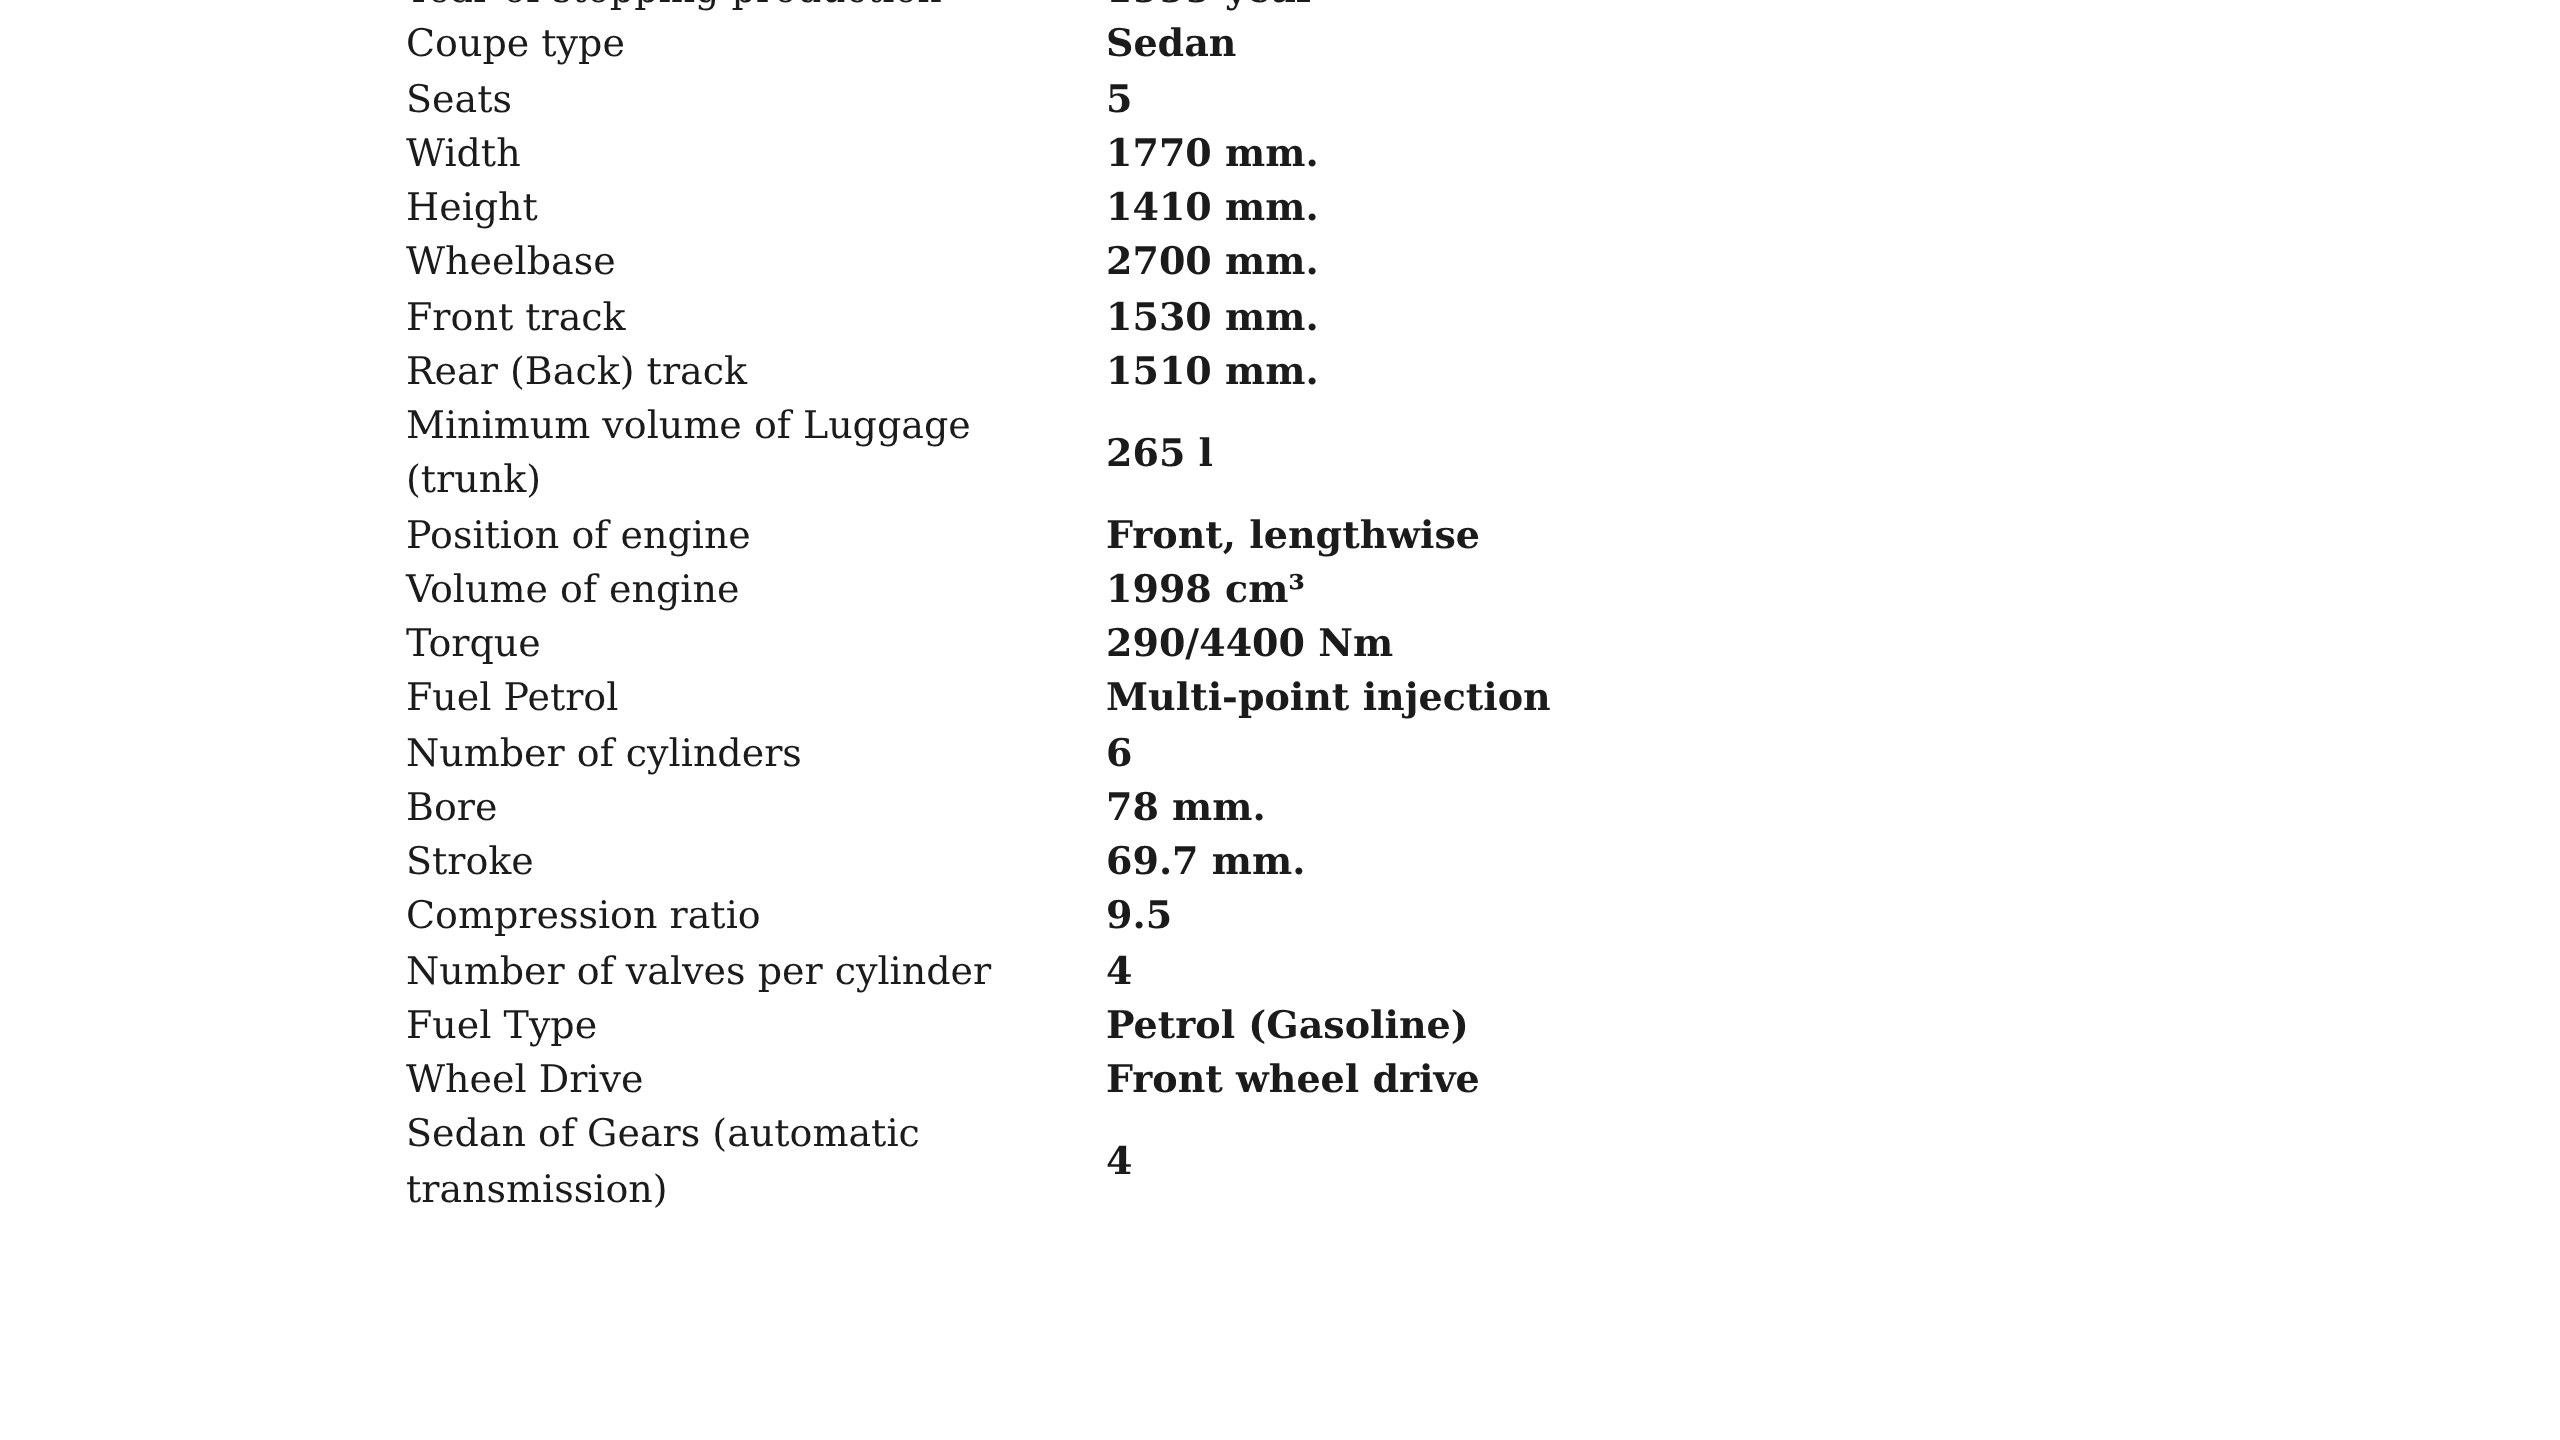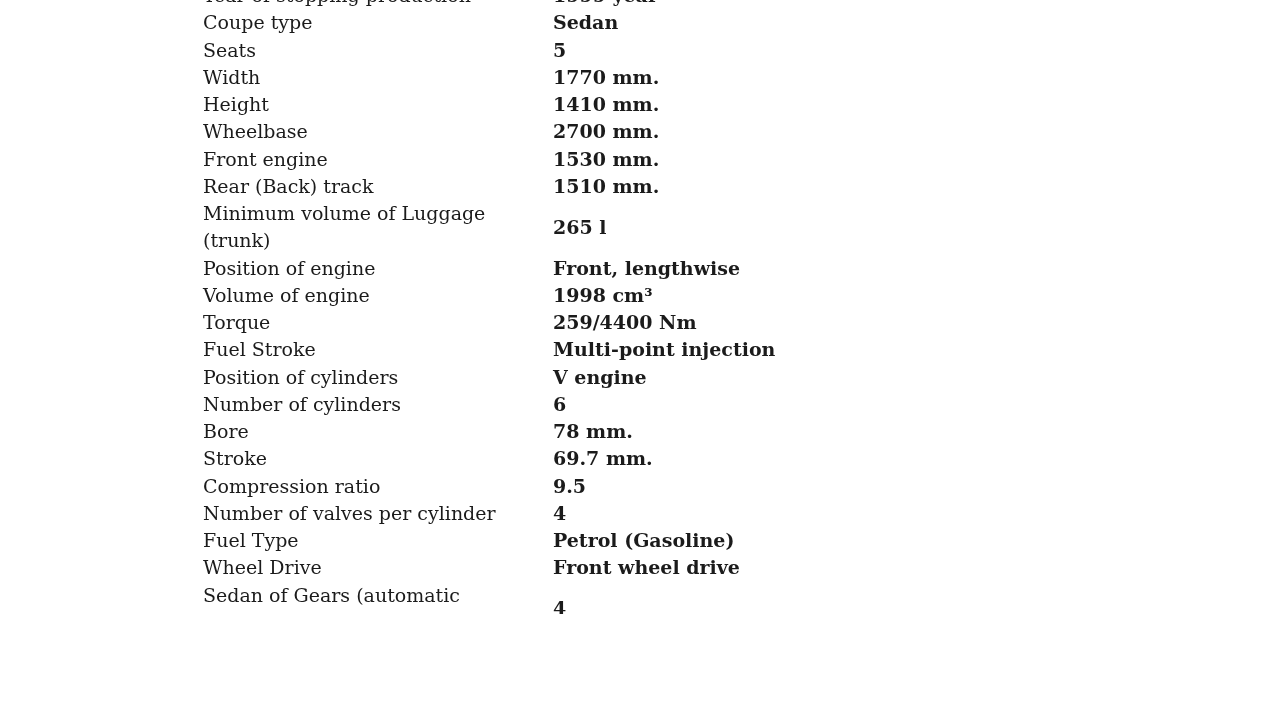--- a/index.html
+++ b/index.html
@@ -75,21 +75,21 @@
     <div class="spec-label">Height</div>
     <div class="spec-value">1410 mm.</div>
   </div>
 
   <div class="spec-row">
     <div class="spec-label">Wheelbase</div>
     <div class="spec-value">2700 mm.</div>
   </div>
 
   <div class="spec-row">
-    <div class="spec-label">Front engine</div>
+    <div class="spec-label">Front track</div>
     <div class="spec-value">1530 mm.</div>
   </div>
 
   <div class="spec-row">
     <div class="spec-label">Rear (Back) track</div>
     <div class="spec-value">1510 mm.</div>
   </div>
 
   <div class="spec-row">
     <div class="spec-label">Minimum volume of Luggage (trunk)</div>
@@ -102,33 +102,29 @@
   </div>
 
   <div class="spec-row">
     <div class="spec-label">Volume of engine</div>
     <div class="spec-value">1998 cm³</div>
   </div>
 
 
   <div class="spec-row">
     <div class="spec-label">Torque</div>
-    <div class="spec-value">259/4400 Nm</div>
+    <div class="spec-value">290/4400 Nm</div>
   </div>
 
   <div class="spec-row">
-    <div class="spec-label">Fuel Stroke</div>
+    <div class="spec-label">Fuel Petrol</div>
     <div class="spec-value">Multi-point injection</div>
   </div>
 
 
-  <div class="spec-row">
-    <div class="spec-label">Position of cylinders</div>
-    <div class="spec-value">V engine</div>
-  </div>
 
   <div class="spec-row">
     <div class="spec-label">Number of cylinders</div>
     <div class="spec-value">6</div>
   </div>
 
   <div class="spec-row">
     <div class="spec-label">Bore</div>
     <div class="spec-value">78 mm.</div>
   </div>

